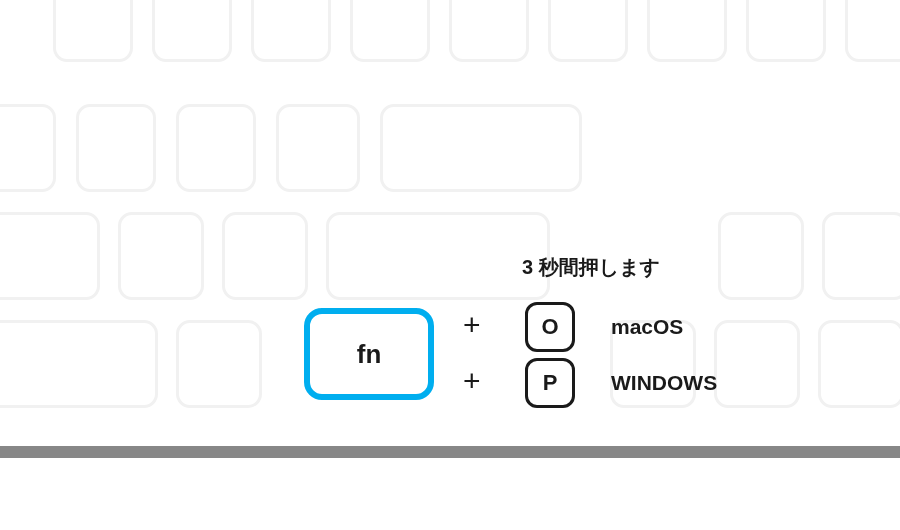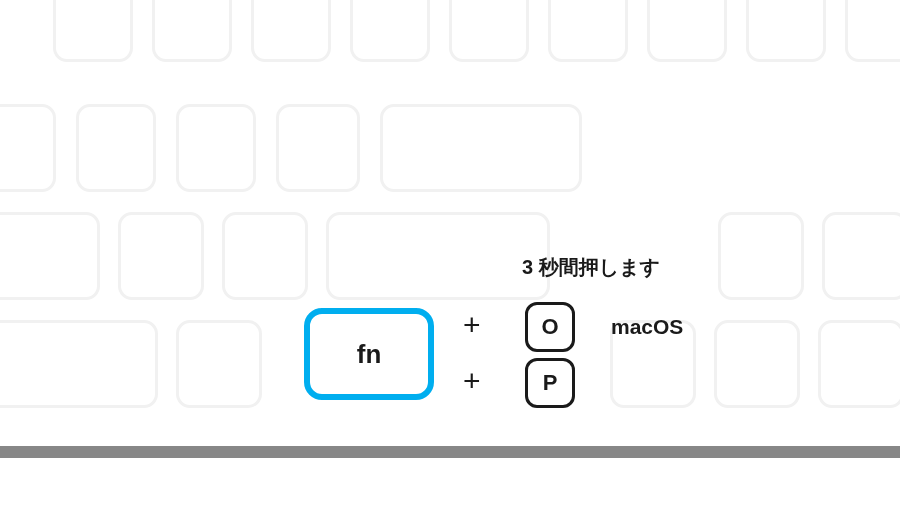--- a/index.html
+++ b/index.html
@@ -118,16 +118,17 @@
   <div class="plus" style="left:463px; top:366px;">+</div>
 
   <div class="small-key" style="left:525px; top:302px;">
     <span>O</span>
   </div>
   <div class="os-label" style="left:611px; top:315px;">macOS</div>
 
   <div class="small-key" style="left:525px; top:358px;">
     <span>P</span>
   </div>
+  <div class="os-label" style="left:611px; top:371px;">WINDOWS</div>
 
   <div class="divider" style="top:446px;"></div>
 
 </div>
 
 </body></html>

